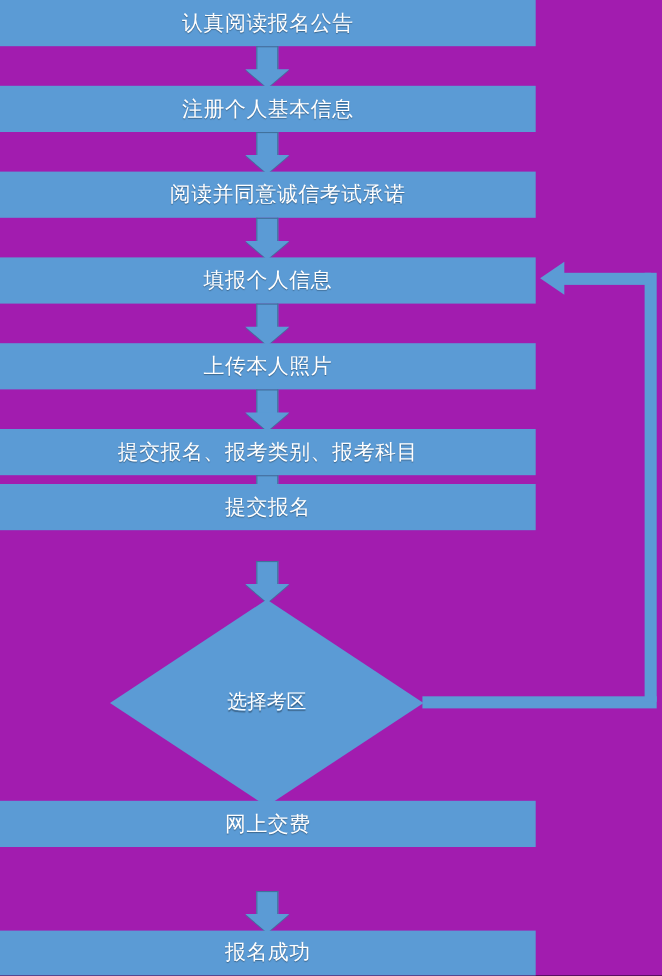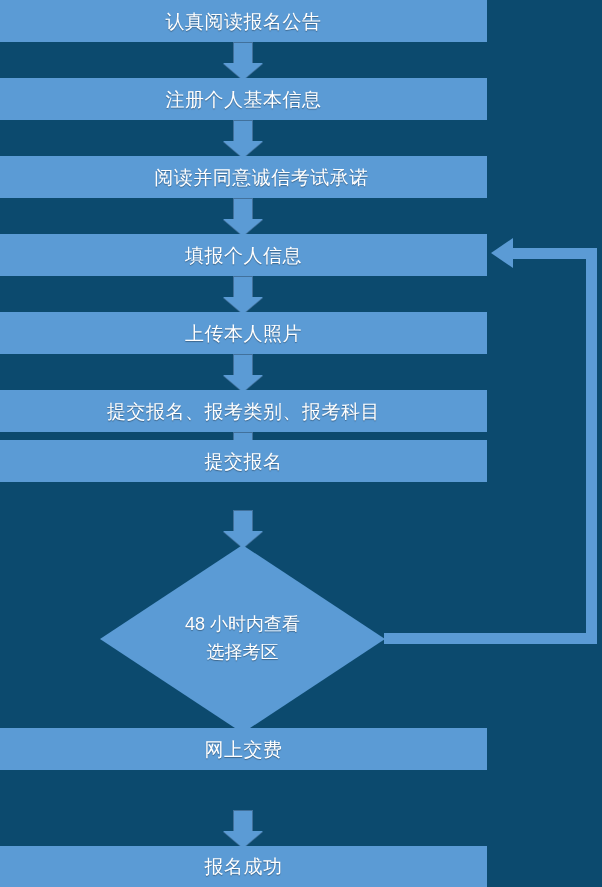--- a/index.html
+++ b/index.html
@@ -8,21 +8,21 @@
     padding: 0;
     background: #000000;
   }
   body {
     font-family: "Liberation Sans", "DejaVu Sans", sans-serif;
   }
   #flow-canvas {
     position: relative;
     width: 602px;
     height: 887px;
-    background: #0c4a6e;
+    background: #a21caf;
     overflow: hidden;
   }
   
   .proc-box {
     position: absolute;
     left: 0;
     width: 487px;
     height: 42px;
     background: #5B9BD5;
     box-sizing: border-box;
@@ -195,21 +195,20 @@
   </div>
 
   <div class="down-arrow" style="top:510px;">
     <span class="shaft"></span>
     <span class="head"></span>
   </div>
 
   <div class="decision">
     <span class="diamond-shape"></span>
     <span class="label">
-      <span>48 小时内查看</span>
       <span>选择考区</span>
     </span>
   </div>
 
   <div class="down-arrow" style="top:730px;">
     <span class="shaft"></span>
     <span class="head"></span>
   </div>
 
   <div class="proc-box" style="top:728px;">

